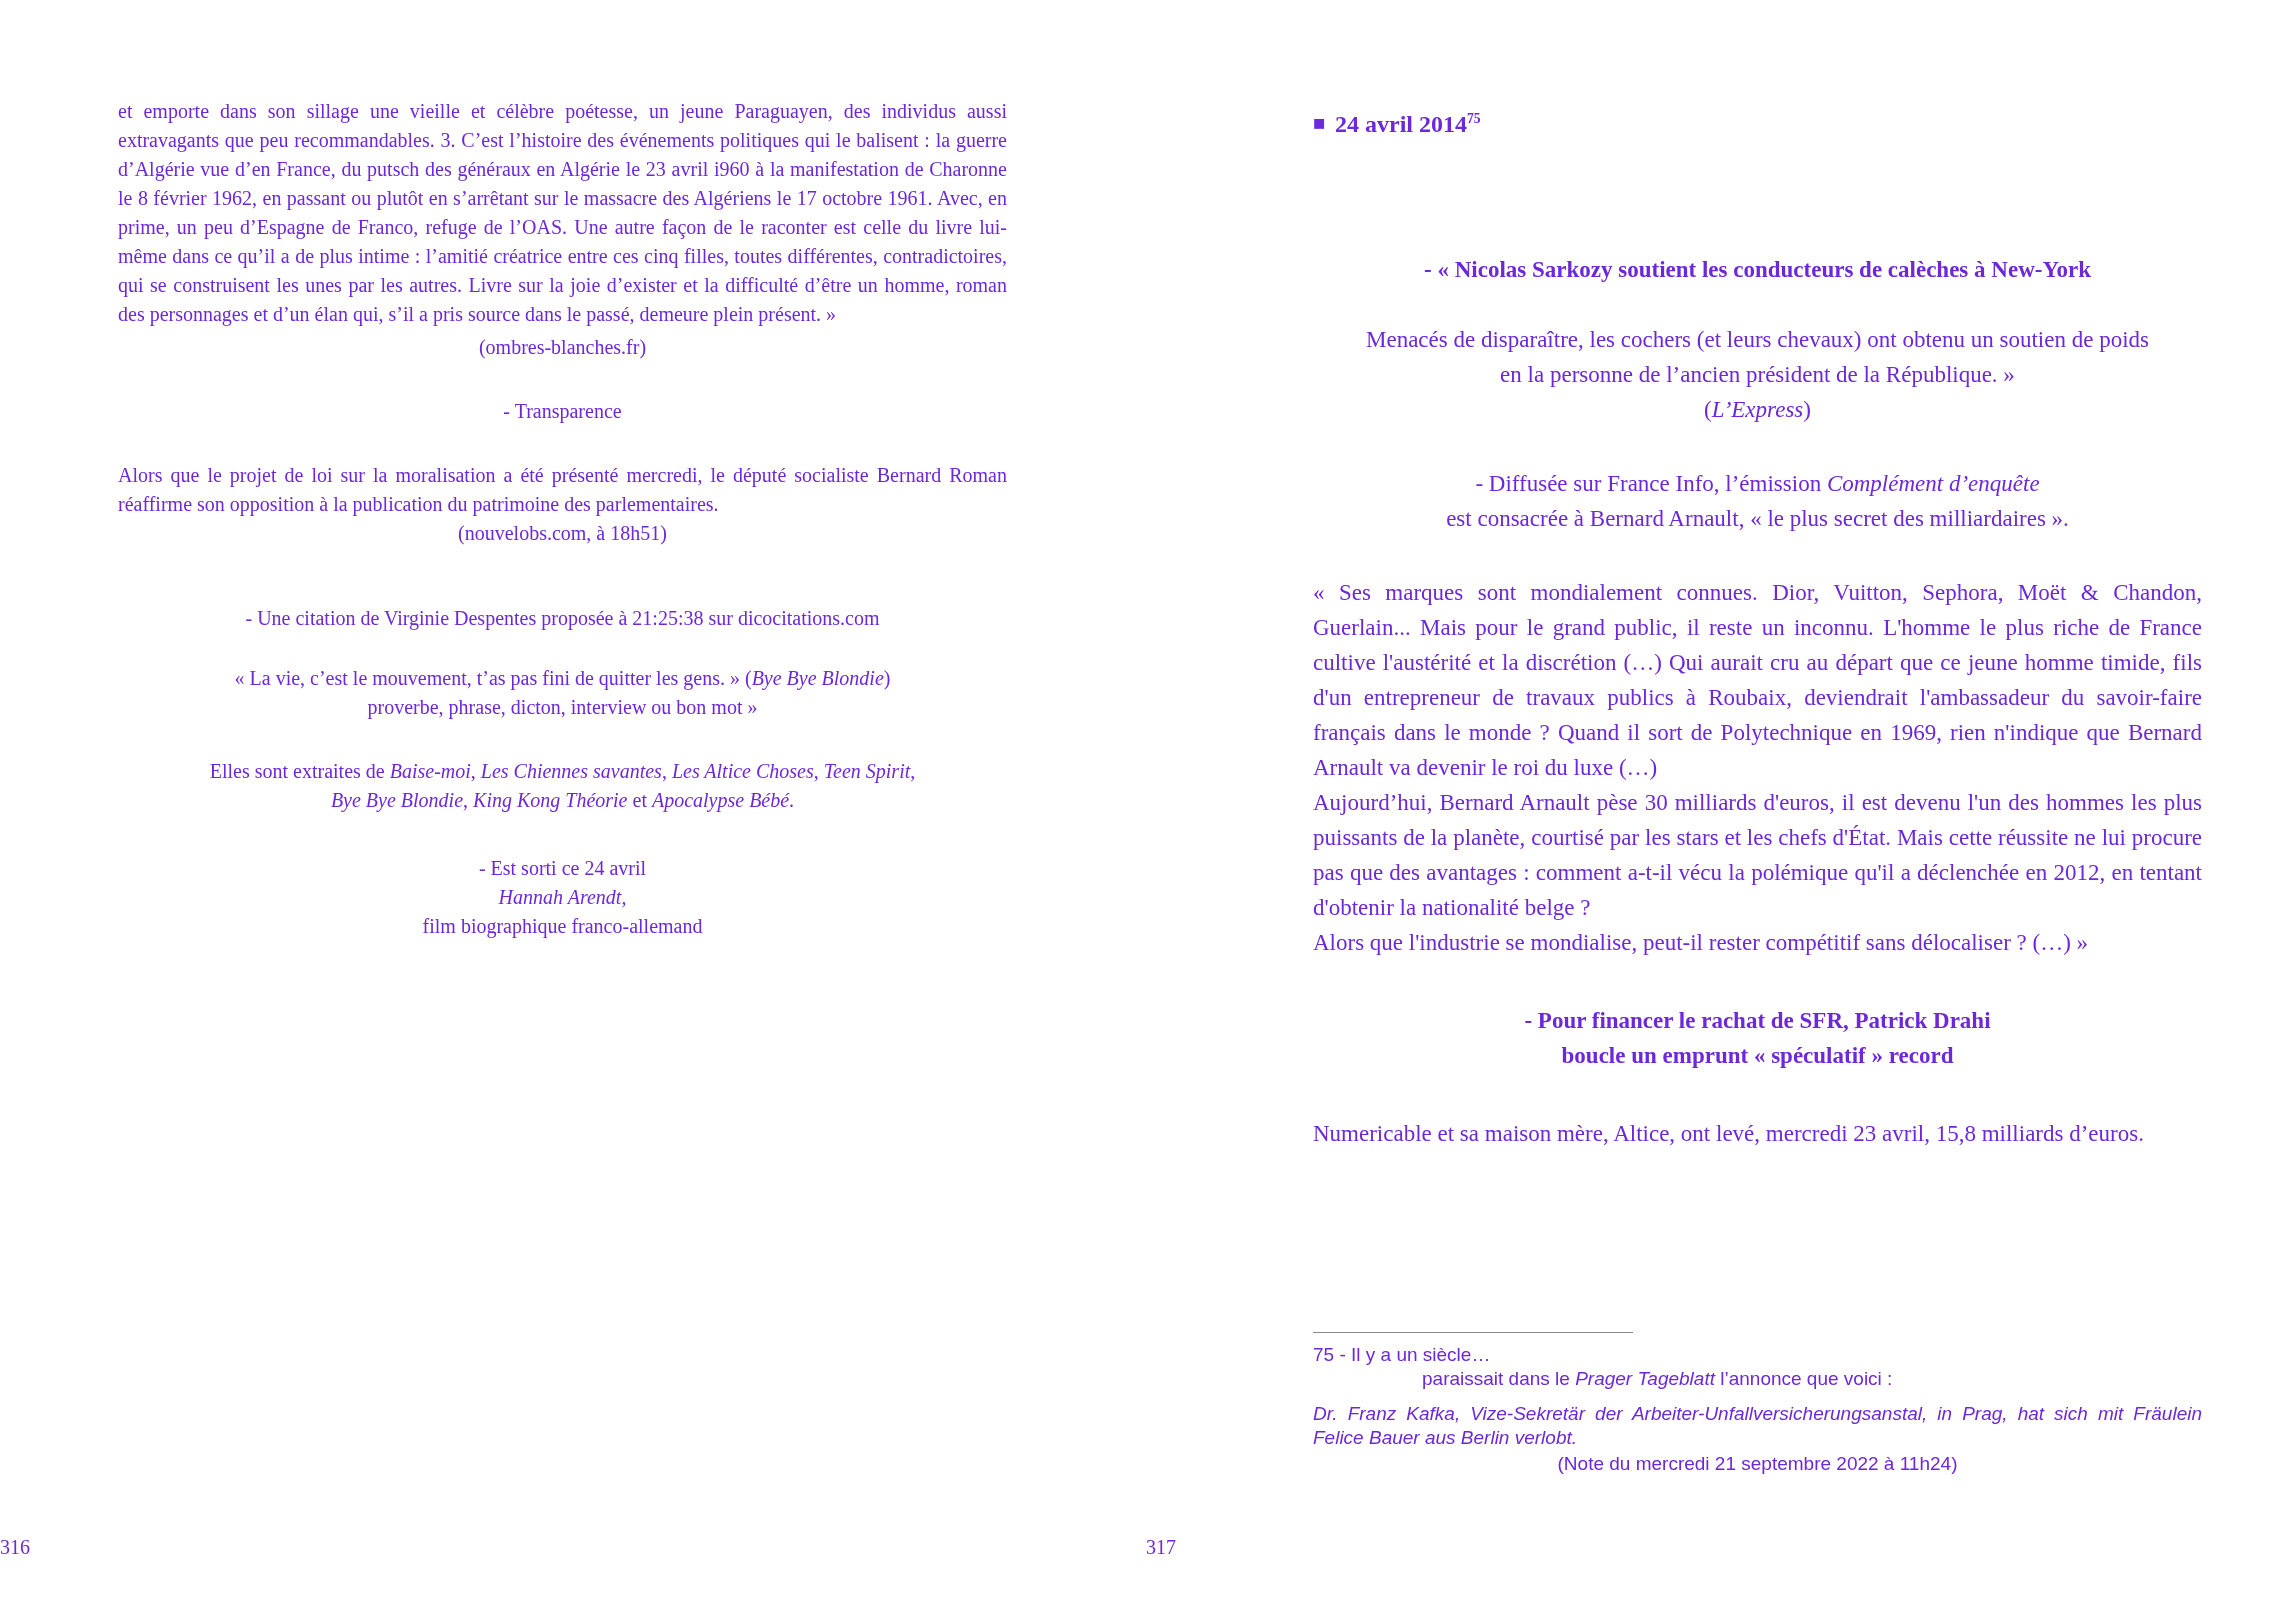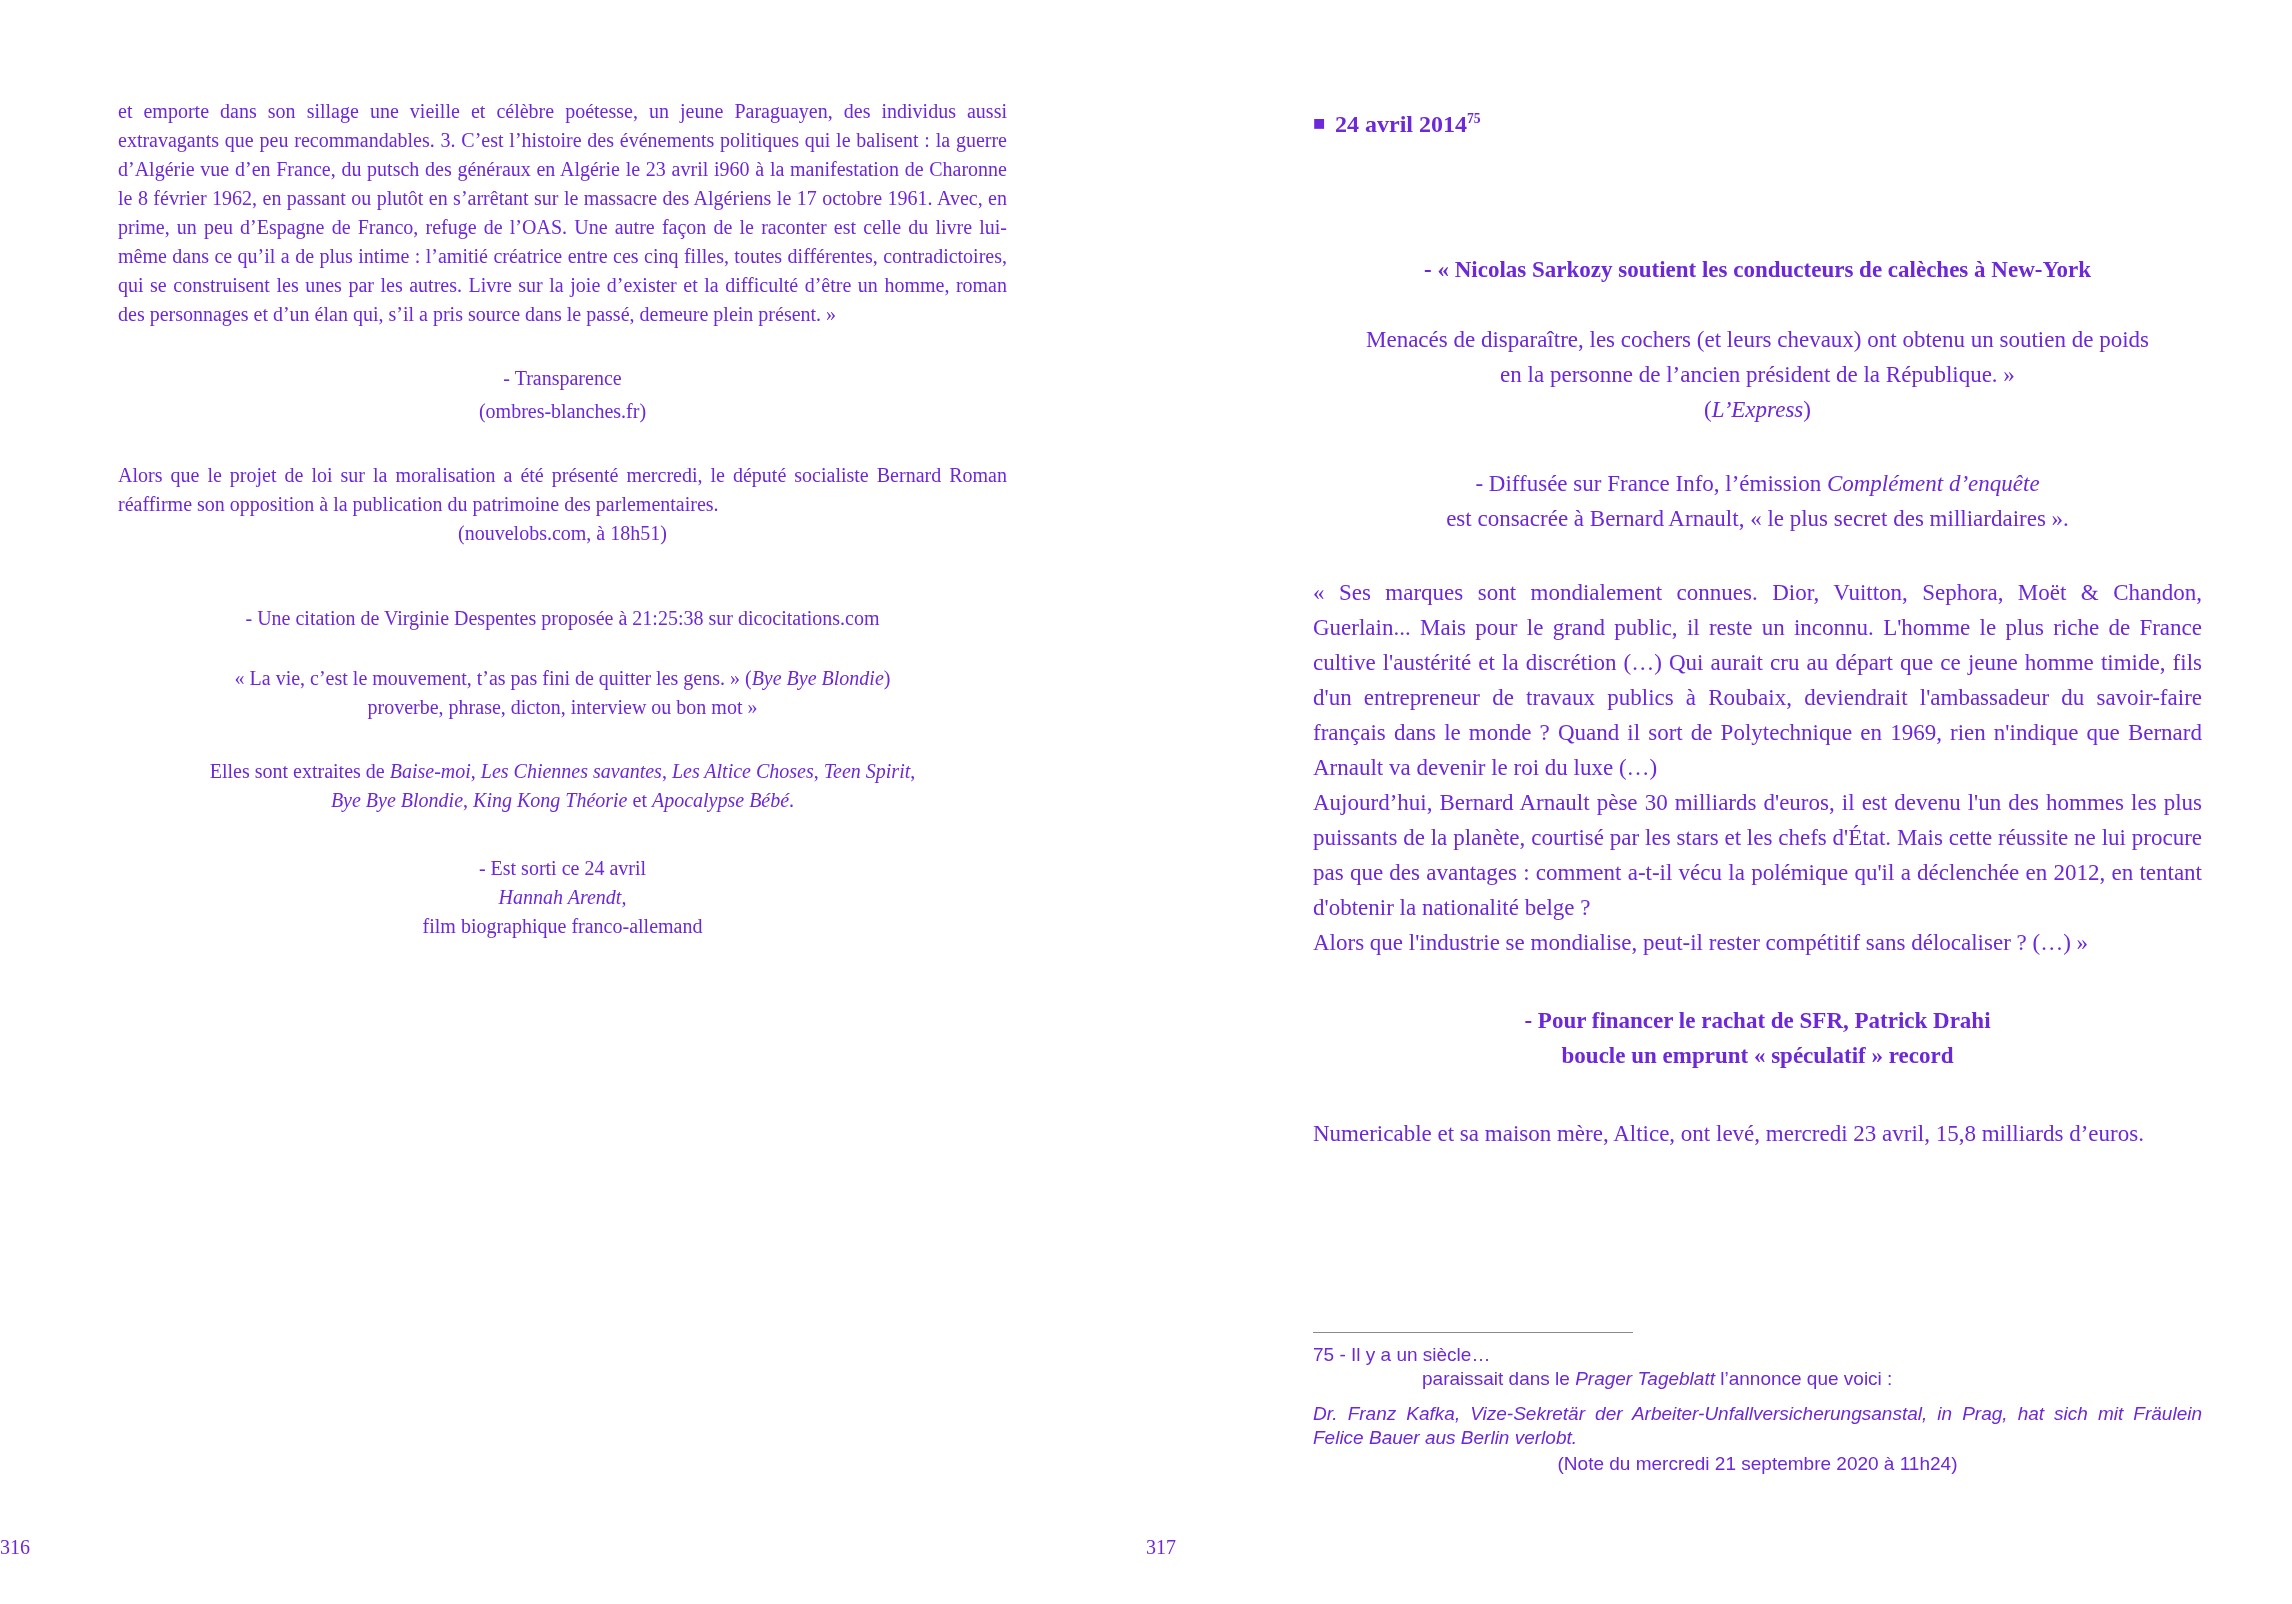--- a/index.html
+++ b/index.html
@@ -49,23 +49,23 @@
   .fn-note { margin-top: 1.9px; text-align: center; }
 </style>
 </head>
 <body>
 
 <div class="spread">
 
   <div class="page">
     <div class="content left-content">
       <p class="justify">et emporte dans son sillage une vieille et célèbre poétesse, un jeune Paraguayen, des individus aussi extravagants que peu recommandables. 3. C’est l’histoire des événements politiques qui le balisent : la guerre d’Algérie vue d’en France, du putsch des généraux en Algérie le 23 avril i960 à la manifestation de Charonne le 8 février 1962, en passant ou plutôt en s’arrêtant sur le massacre des Algériens le 17 octobre 1961. Avec, en prime, un peu d’Espagne de Franco, refuge de l’OAS. Une autre façon de le raconter est celle du livre lui-même dans ce qu’il a de plus intime : l’amitié créatrice entre ces cinq filles, toutes différentes, contradictoires, qui se construisent les unes par les autres. Livre sur la joie d’exister et la difficulté d’être un homme, roman des personnages et d’un élan qui, s’il a pris source dans le passé, demeure plein présent. »</p>
+      <p class="center mt4">(ombres-blanches.fr)</p>
+
       <p class="center mt36">- Transparence</p>
-
-      <p class="center mt4">(ombres-blanches.fr)</p>
 
       <p class="justify mt36">Alors que le projet de loi sur la moralisation a été présenté mercredi, le député socialiste Bernard Roman réaffirme son opposition à la publication du patrimoine des parlementaires.</p>
       <p class="center">(nouvelobs.com, à 18h51)</p>
 
       <p class="center mt58">- Une citation de Virginie Despentes proposée à 21:25:38 sur dicocitations.com</p>
 
       <p class="center mt32"><span>« La vie, c’est le mouvement, t’as pas fini de quitter les gens. » (</span><span class="i">Bye Bye Blondie</span><span>)</span></p>
 
       <p class="center">proverbe, phrase, dicton, interview ou bon mot »</p>
 
@@ -103,20 +103,20 @@
       <p class="center b">boucle un emprunt « spéculatif » record</p>
 
       <p class="justify mt44">Numericable et sa maison mère, Altice, ont levé, mercredi 23 avril, 15,8 milliards d’euros.</p>
     </div>
 
     <div class="footnote">
       <div class="fn-rule"></div>
       <div>75 -   Il y a un siècle…</div>
       <div class="fn-indent"><span>paraissait dans le </span><span class="i">Prager Tageblatt</span><span> l’annonce que voici :</span></div>
       <div class="fn-kafka i">Dr. Franz Kafka, Vize-Sekretär der Arbeiter-Unfallversicherungsanstal, in Prag, hat sich mit Fräulein Felice Bauer aus Berlin verlobt.</div>
-      <div class="fn-note">(Note du mercredi 21 septembre 2020 à 11h24)</div>
+      <div class="fn-note">(Note du mercredi 21 septembre 2022 à 11h24)</div>
     </div>
 
     <div class="page-num">317</div>
   </div>
 
 </div>
 
 
 </body></html>

